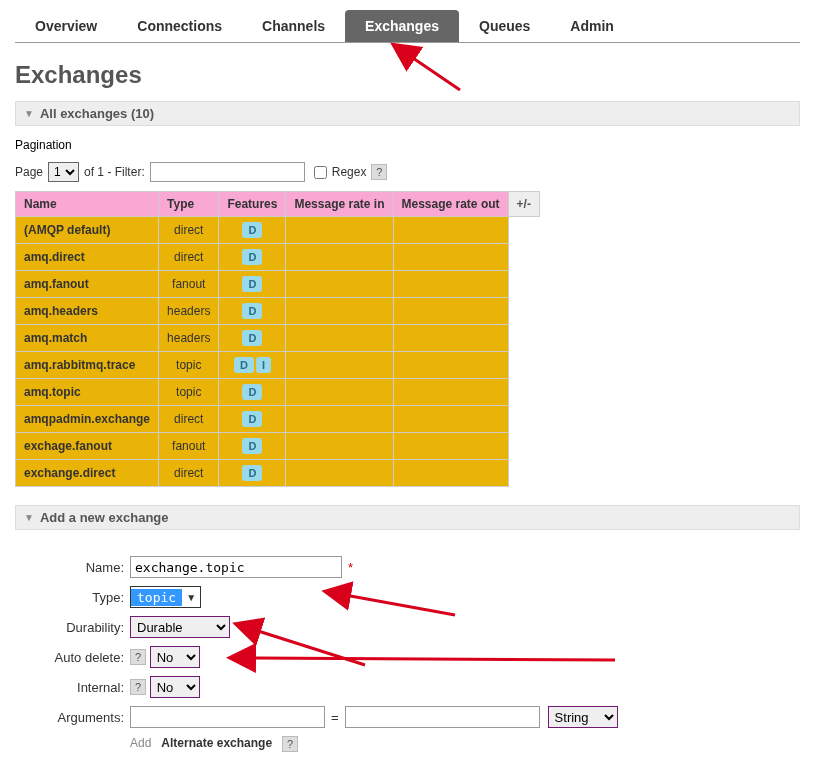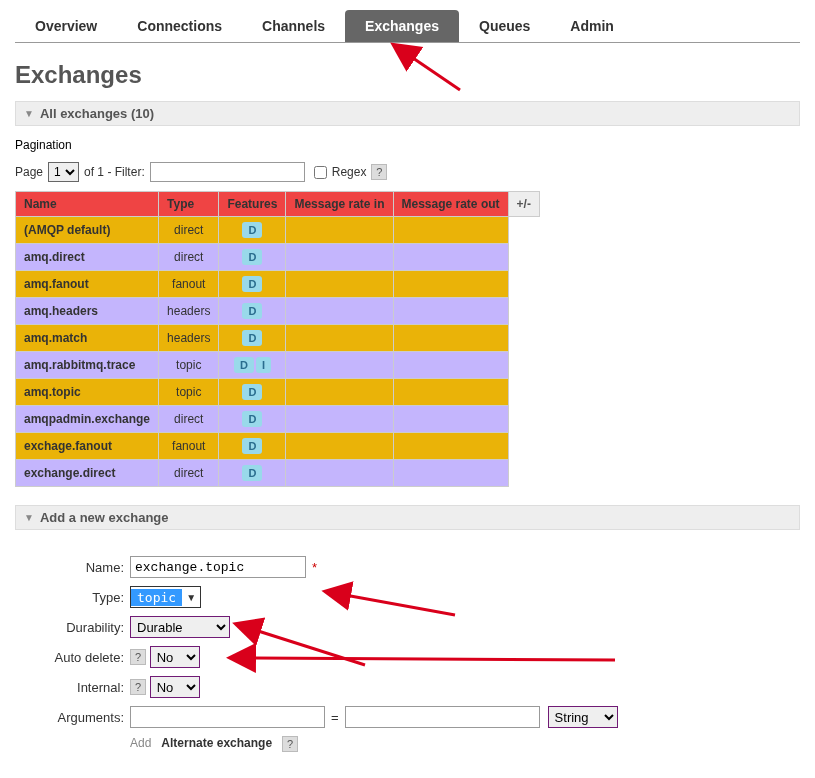--- a/index.html
+++ b/index.html
@@ -11,24 +11,24 @@
 .section-header { background: #eee; border: 1px solid #ddd; padding: 4px 8px; display: flex; align-items: center; font-weight: bold; font-size: 13px; color: #555; cursor: pointer; }
 .section-header .tri { font-size: 10px; margin-right: 6px; color: #888; }
 .pagination-label { color: #000000; font-size: 12px; margin: 12px 0 10px 0; display: block; }
 .page-row { display: flex; align-items: center; gap: 5px; font-size: 12px; margin-bottom: 9px; }
 .page-row select { border: 1px solid #666; font-size: 12px; padding: 1px; }
 .page-row input[type="text"] { border: 1px solid #999; height: 20px; width: 155px; }
 .page-row input[type="checkbox"] { margin-left: 4px; }
 .help-box { display: inline-block; background: #ddd; border: 1px solid #bbb; color: #555; width: 16px; height: 16px; text-align: center; font-size: 11px; line-height: 14px; cursor: pointer; }
 table.exchanges { border-collapse: collapse; margin-bottom: 18px; }
 table.exchanges th, table.exchanges td { border: 1px solid #ccc; padding: 5px 8px; font-size: 12px; }
-table.exchanges th { background: #ef4444; font-weight: bold; text-align: left; }
+table.exchanges th { background: #f9a8d4; font-weight: bold; text-align: left; }
 table.exchanges th.plusminus { background: #eee; color: #555; text-align:center; width:30px;}
 table.exchanges tr.odd td { background: #eab308; }
-table.exchanges tr.even td { background: #c4b5fd; }
+table.exchanges tr.even td { background: #eab308; }
 table.exchanges td.name { font-weight: bold; }
 table.exchanges td.type, table.exchanges td.feat { text-align: center; font-weight: normal; }
 .badge { display: inline-block; background: #99d9ea; color: #2a6d8e; border-radius: 3px; padding: 2px 6px; font-size: 11px; font-weight: bold; margin: 0 1px; }
 .form-area { padding-top: 26px; }
 .form-row { display: flex; align-items: center; margin-bottom: 8px; }
 .form-label { width: 115px; text-align: right; padding-right: 6px; font-size: 13px; color: #333; }
 .form-row input[type="text"] { border: 1px solid #999; height: 22px; padding: 2px 4px; font-family: monospace; font-size: 13px; }
 .form-row select { border: 1px solid #701a75; height: 22px; font-size: 13px; padding: 1px 2px; }
 .type-sel-display { display:inline-flex; align-items:center; border:1px solid #333; height:22px; }
 .type-sel-display .sel-val { background:#3399ff; color:#fff; padding:1px 6px; font-size:13px; font-family: monospace;}
@@ -160,21 +160,21 @@
 </table>
 
 <div class="section-header">
   <span class="tri">▼</span>
   <span>Add a new exchange</span>
 </div>
 
 <div class="form-area">
   <div class="form-row">
     <div class="form-label">Name:</div>
-    <input type="text" style="width: 176px; font-family: Liberation Mono, monospace;" value="exchange.topic">
+    <input type="text" style="width: 212px;" value="exchange.topic">
     <span class="req">*</span>
   </div>
   <div class="form-row">
     <div class="form-label">Type:</div>
     <div class="type-sel-display">
       <span class="sel-val">topic</span>
       <span class="sel-arrow">▼</span>
     </div>
   </div>
   <div class="form-row">

